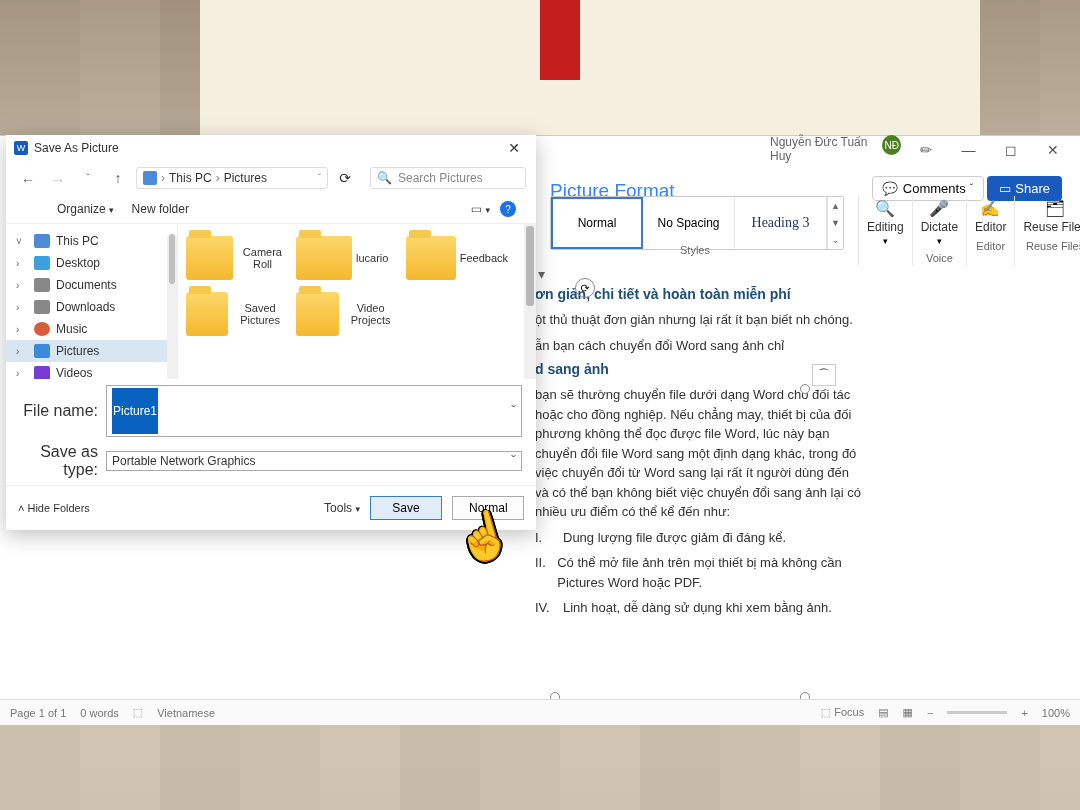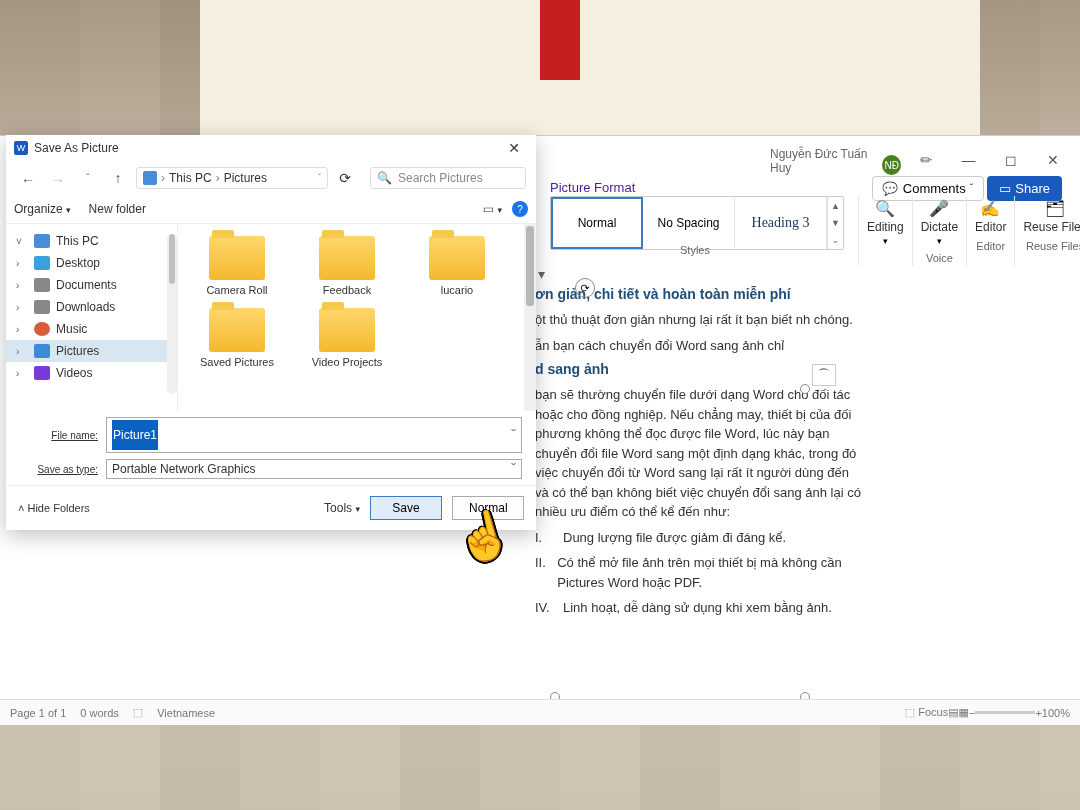--- a/index.html
+++ b/index.html
@@ -2,26 +2,26 @@
 <html><head>
 <meta charset="utf-8">
 <style>
 * { margin: 0; padding: 0; box-sizing: border-box; font-family: "Segoe UI", Arial, sans-serif; }
 body { width: 1080px; height: 810px; background: linear-gradient(to bottom, #9a8a7a 0%, #e8e0d0 40%, #d8cfc0 100%); position: relative; overflow: hidden; }
 .wood-bg { position: absolute; inset: 0; background: repeating-linear-gradient(90deg, #b5a58f 0 80px, #c0b09a 80px 160px, #aa9a84 160px 240px); opacity: 0.4; }
 .book-bg { position: absolute; top: 0; left: 200px; right: 100px; height: 300px; background: #f5efe0; border-radius: 0 0 120px 120px / 0 0 60px 60px; }
 .ribbon { position: absolute; top: 0; left: 540px; width: 40px; height: 80px; background: #c51e1e; }
 
 .word-window { position: absolute; top: 135px; left: 0; right: 0; height: 590px; background: #fff; border-top: 1px solid #ccc; }
-.word-titlebar { position: absolute; top: -1px; right: 0; width: 310px; height: 40px; display: flex; align-items: flex-end; justify-content: flex-end; gap: 8px; padding-right: 10px; font-size: 12px; color: #666; }
+.word-titlebar { position: absolute; top: -1px; right: 0; width: 310px; height: 40px; display: flex; align-items: flex-start; justify-content: flex-end; gap: 8px; padding-right: 10px; font-size: 12px; color: #666; }
 .avatar { width: 22px; height: 20px; border-radius: 50%; background: #4a8020; color: #fff; font-size: 10px; display: flex; align-items: center; justify-content: center; }
 .tb-btn { width: 40px; height: 30px; display: flex; align-items: center; justify-content: center; color: #555; font-size: 14px; }
 .pen { transform: rotate(-45deg); }
 
-.picture-format { position: absolute; top: 44px; left: 550px; font-size: 13px; color: #4c1d95; }
+.picture-format { position: absolute; top: 44px; left: 550px; font-size: 19px; color: #3b82f6; }
 .comments-btn { border: 1px solid #ccc; border-radius: 4px; padding: 4px 10px; font-size: 13px; display: flex; align-items: center; gap: 4px; margin-right: 8px; }
 .share-btn { background: #185abd; color: #fff; border-radius: 4px; padding: 5px 12px; font-size: 13px; display: flex; align-items: center; gap: 4px; margin-right: 8px; }
 .styles-group { position: absolute; top: 60px; left: 550px; display: flex; border: 1px solid #ccc; border-radius: 2px; }
 .style-box { width: 92px; height: 52px; display: flex; align-items: center; justify-content: center; font-size: 12px; border-right: 1px solid #e4e4e4; }
 .style-box.selected { border: 2px solid #3a7cc2; }
 .style-box.h3 { font-family: Georgia, serif; color: #1f3864; font-size: 14px; }
 .styles-label { position: absolute; top: 108px; left: 680px; font-size: 11px; color: #666; }
 .expand-col { width: 16px; display: flex; flex-direction: column; border-left: 1px solid #e0e0e0; }
 .expand-col div { flex: 1; display: flex; align-items: center; justify-content: center; font-size: 9px; color: #666; }
 
@@ -34,61 +34,61 @@
 .doc-area { position: absolute; top: 150px; left: 535px; width: 335px; bottom: 30px; background: #fff; padding-right: 5px; }
 .doc-area h3 { font-size: 14px; color: #1f4e79; margin-bottom: 8px; }
 .doc-area p, .doc-area li { font-size: 13px; color: #333; line-height: 1.5; margin-bottom: 6px; }
 .doc-area ol { list-style: none; }
 .doc-area li { display: flex; gap: 8px; }
 .doc-area li span:first-child { width: 20px; }
 .sel-handle { position: absolute; width: 10px; height: 10px; border: 1px solid #888; background: #fff; border-radius: 50%; }
 .layout-icon { position: absolute; top: 228px; left: 812px; width: 24px; height: 22px; border: 1px solid #ccc; background: #fff; display: flex; align-items: center; justify-content: center; font-size: 13px; }
 
 .statusbar { position: absolute; bottom: 0; left: 0; right: 0; height: 26px; display: flex; align-items: center; padding: 0 10px; font-size: 11px; color: #777; gap: 14px; border-top: 1px solid #e0e0e0; background: #fafafa; }
-.statusbar .right { margin-left: auto; display: flex; gap: 0; align-items: center; }
+.statusbar .right { margin-left: auto; display: flex; gap: 14px; align-items: center; }
 
 
 .dialog { position: absolute; top: 135px; left: 6px; width: 530px; height: 395px; background: #fff; box-shadow: 0 5px 20px rgba(0,0,0,0.25); display: flex; flex-direction: column; font-size: 12px; color: #333; }
 .dlg-title { display: flex; align-items: center; padding: 5px 8px; gap: 6px; }
 .dlg-title .wi { width: 14px; height: 14px; background: #185abd; color: #fff; font-size: 9px; display: flex; align-items: center; justify-content: center; border-radius: 2px; }
 .dlg-title .close { margin-left: auto; font-size: 14px; padding: 0 8px; }
 .dlg-nav { display: flex; align-items: center; padding: 6px 10px; gap: 6px; }
 .dlg-nav .arrow { width: 24px; text-align: center; color: #555; font-size: 14px; }
 .dlg-nav .crumb { display: flex; align-items: center; gap: 4px; border: 1px solid #ddd; border-radius: 3px; padding: 3px 6px; flex: 0 0 auto; width: 192px; }
 .dlg-nav .ic-pc { width: 14px; height: 14px; background: #4a8cd8; border-radius: 2px; }
 .dlg-nav .refresh { width: 22px; text-align: center; font-size: 14px; }
 .dlg-nav .search { flex: 1; border: 1px solid #ddd; border-radius: 3px; padding: 3px 6px; color: #888; display: flex; align-items: center; gap: 6px; margin-left: 8px; }
-.dlg-toolbar { display: flex; align-items: center; padding: 6px 8px; }
+.dlg-toolbar { display: flex; align-items: center; padding: 6px 20px; margin-left: 31px; }
 .dlg-toolbar .right { margin-left: auto; display: flex; gap: 10px; align-items: center; }
 .dlg-toolbar .help { width: 16px; height: 16px; border-radius: 50%; background: #1a73e8; color: #fff; display: flex; align-items: center; justify-content: center; font-size: 10px; }
 .dlg-body { flex: 1; display: flex; border-top: 1px solid #eee; overflow: hidden; }
 .tree { width: 172px; border-right: 1px solid #eee; padding: 6px 0; position: relative; }
 .tree-item { display: flex; align-items: center; gap: 6px; padding: 4px 10px; }
 .tree-item.selected { background: #d8e6f2; }
 .tree-item .exp { width: 12px; color: #666; font-size: 10px; }
 .tree-item .ico { width: 16px; height: 14px; border-radius: 2px; }
 .ico.pc { background: #4a8cd8; } .ico.desk { background: #3aa0e0; } .ico.doc { background: #888; }
 .ico.dl { background: #888; } .ico.mus { background: #d85c3a; border-radius: 50%; } .ico.pic { background: #3a8cd8; }
 .ico.vid { background: #7a3ad8; }
 .tree-scroll { position: absolute; right: 0; top: 10px; width: 10px; height: 160px; background: #f0f0f0; border-radius: 5px; }
 .tree-scroll::before { content: ''; position: absolute; top: 0; left: 2px; right: 2px; height: 50px; background: #c0c0c0; border-radius: 3px; }
 
 .files { flex: 1; padding: 8px 4px; display: flex; flex-wrap: wrap; align-content: flex-start; gap: 4px 0; overflow: hidden; position: relative; }
-.folder { width: 110px; display: flex; flex-direction: column; align-items: center; gap: 4px; padding: 4px; }
+.folder { width: 110px; display: flex; flex-direction: row; align-items: center; gap: 4px; padding: 4px; }
 .folder-ic { width: 56px; height: 44px; background: linear-gradient(#fdd76b, #f5b82e); border-radius: 3px; position: relative; }
 .folder-ic::before { content: ''; position: absolute; top: -6px; left: 3px; width: 22px; height: 8px; background: #f5c94e; border-radius: 2px 2px 0 0; }
 .folder span { font-size: 11px; text-align: center; color: #333; }
 .files-scroll { position: absolute; right: 0; top: 0; bottom: 0; width: 12px; background: #f0f0f0; }
 .files-scroll::before { content: ''; position: absolute; top: 2px; left: 2px; right: 2px; height: 80px; background: #b8b8b8; border-radius: 3px; }
 
 .dlg-fields { padding: 6px 14px; display: grid; grid-template-columns: 86px 1fr; row-gap: 6px; align-items: center; }
-.dlg-fields label { text-align: right; padding-right: 8px; font-size: 10px; text-decoration: underline; }
+.dlg-fields label { text-align: right; padding-right: 8px; font-size: 16px; }
 .dlg-fields .combo { border: 1px solid #aaa; padding: 2px 5px; font-size: 12px; display: flex; align-items: center; position: relative; }
 .dlg-fields .combo::after { content: 'ˇ'; position: absolute; right: 5px; color: #666; font-size: 14px; }
-.fn-sel { background: #0a62c0; color: #fff; padding: 8px 1px; }
+.fn-sel { background: #0a62c0; color: #fff; padding: 16px 1px; }
 
 .dlg-footer { display: flex; align-items: center; padding: 10px 12px; border-top: 1px solid #eee; }
 .dlg-footer .exp { font-size: 11px; }
 .dlg-footer .right { margin-left: auto; display: flex; gap: 10px; align-items: center; }
 .dlg-footer button { width: 72px; padding: 4px 16px; font-size: 12px; border: 1px solid #aaa; background: #fdfdfd; }
 .dlg-footer button.primary { background: #e1ecf9; border-color: #3a7cc2; }
 
 .cursor { position: absolute; top: 510px; left: 455px; width: 50px; height: 60px; z-index: 100; }
 .cursor::before { content: '☝'; font-size: 46px; color: #f5c22e; text-shadow: -2px 0 #000, 2px 0 #000, 0 -2px #000, 0 2px #000; position: absolute; transform: rotate(-15deg); }
 </style>
@@ -277,25 +277,25 @@
         </div>
       <div class="tree-scroll"></div>
     </div>
     <div class="files">
       <div class="folder">
           <div class="folder-ic"></div>
           <span>Camera Roll</span>
         </div>
       <div class="folder">
           <div class="folder-ic"></div>
+          <span>lucario</span>
+        </div>
+      <div class="folder">
+          <div class="folder-ic"></div>
           <span>Feedback</span>
-        </div>
-      <div class="folder">
-          <div class="folder-ic"></div>
-          <span>lucario</span>
         </div>
       <div class="folder">
           <div class="folder-ic"></div>
           <span>Saved Pictures</span>
         </div>
       <div class="folder">
           <div class="folder-ic"></div>
           <span>Video Projects</span>
         </div>
       <div class="files-scroll"></div>

